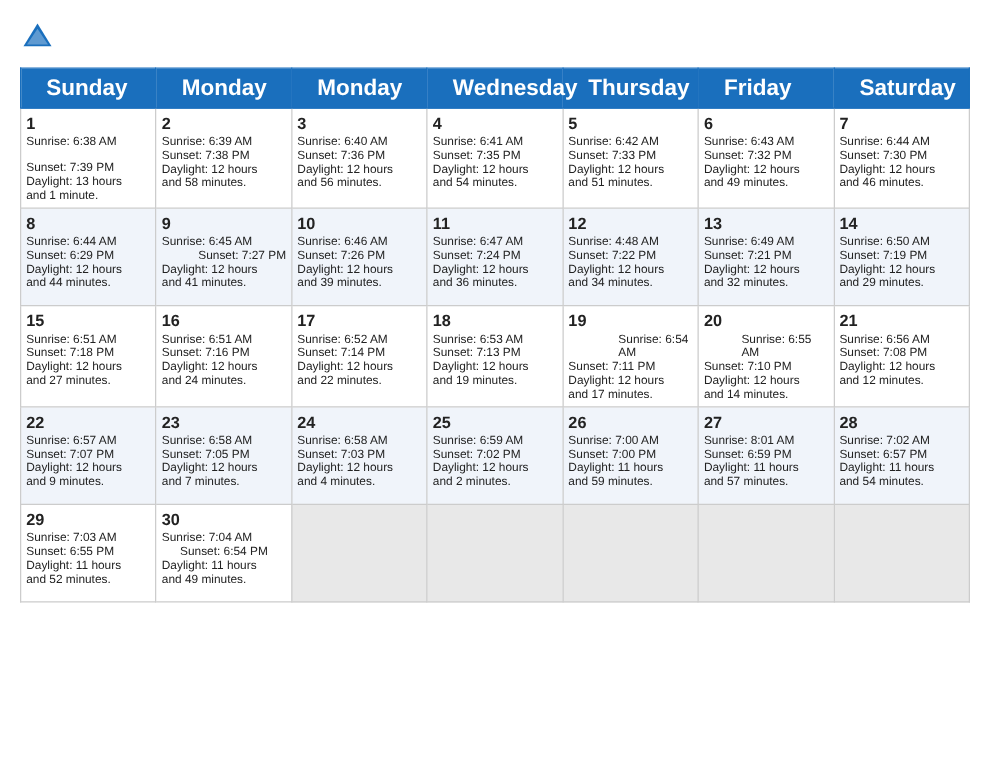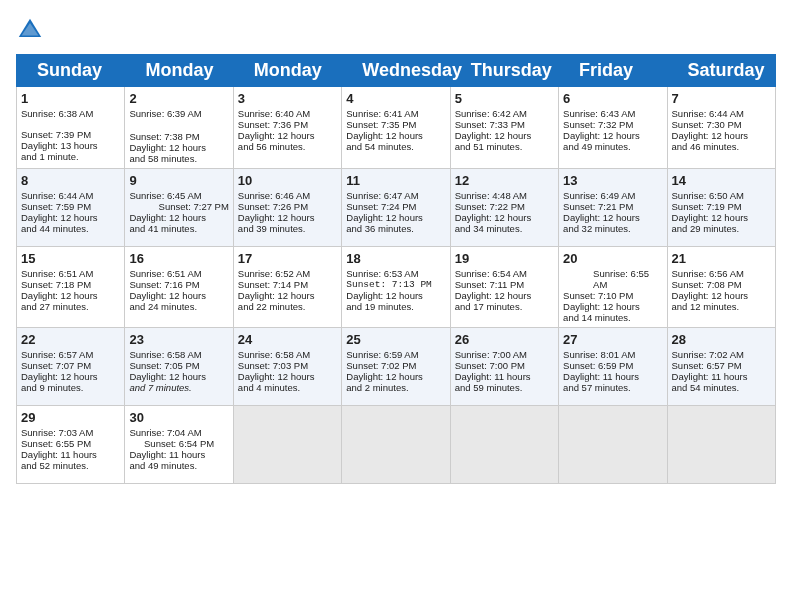--- a/index.html
+++ b/index.html
@@ -122,21 +122,21 @@
           <td>
             <span class="day-num">1</span>
             <span style="display: block;">Sunrise: 6:38 AM</span>
             <span style="display: block; margin-top: 10px;">Sunset: 7:39 PM</span>
             <span style="display: block;">Daylight: 13 hours</span>
             <span style="display: block;">and 1 minute.</span>
           </td>
           <td>
             <span class="day-num">2</span>
             <span style="display: block;">Sunrise: 6:39 AM</span>
-            <span style="display: block; margin-top: 12px;">Sunset: 7:38 PM</span>
+            <span style="display: block;">Sunset: 7:38 PM</span>
             <span style="display: block;">Daylight: 12 hours</span>
             <span style="display: block;">and 58 minutes.</span>
           </td>
           <td>
             <span class="day-num">3</span>
             <span style="display: block;">Sunrise: 6:40 AM</span>
             <span style="display: block;">Sunset: 7:36 PM</span>
             <span style="display: block;">Daylight: 12 hours</span>
             <span style="display: block;">and 56 minutes.</span>
           </td>
@@ -166,21 +166,21 @@
             <span style="display: block;">Sunrise: 6:44 AM</span>
             <span style="display: block;">Sunset: 7:30 PM</span>
             <span style="display: block;">Daylight: 12 hours</span>
             <span style="display: block;">and 46 minutes.</span>
           </td>
         </tr>
         <tr>
           <td>
             <span class="day-num">8</span>
             <span style="display: block;">Sunrise: 6:44 AM</span>
-            <span style="display: block;">Sunset: 7:59 PM</span>
+            <span style="display: block;">Sunset: 6:29 PM</span>
             <span style="display: block;">Daylight: 12 hours</span>
             <span style="display: block;">and 44 minutes.</span>
           </td>
           <td>
             <span class="day-num">9</span>
             <span style="display: block;">Sunrise: 6:45 AM</span>
             <span style="display: block; text-align: right;">Sunset: 7:27 PM</span>
             <span style="display: block;">Daylight: 12 hours</span>
             <span style="display: block;">and 41 minutes.</span>
           </td>
@@ -238,27 +238,27 @@
           <td>
             <span class="day-num">17</span>
             <span style="display: block;">Sunrise: 6:52 AM</span>
             <span style="display: block;">Sunset: 7:14 PM</span>
             <span style="display: block;">Daylight: 12 hours</span>
             <span style="display: block;">and 22 minutes.</span>
           </td>
           <td>
             <span class="day-num">18</span>
             <span style="display: block;">Sunrise: 6:53 AM</span>
-            <span style="display: block; font-family: Liberation Mono, monospace;">Sunset: 7:13 PM</span>
+            <span style="display: block;">Sunset: 7:13 PM</span>
             <span style="display: block;">Daylight: 12 hours</span>
             <span style="display: block;">and 19 minutes.</span>
           </td>
           <td>
             <span class="day-num">19</span>
-            <span style="display: block;">Sunrise: 6:54 AM</span>
+            <span style="display: block; margin-left: 40px;">Sunrise: 6:54 AM</span>
             <span style="display: block;">Sunset: 7:11 PM</span>
             <span style="display: block;">Daylight: 12 hours</span>
             <span style="display: block;">and 17 minutes.</span>
           </td>
           <td>
             <span class="day-num">20</span>
             <span style="display: block; margin-left: 30px;">Sunrise: 6:55 AM</span>
             <span style="display: block;">Sunset: 7:10 PM</span>
             <span style="display: block;">Daylight: 12 hours</span>
             <span style="display: block;">and 14 minutes.</span>
@@ -277,21 +277,21 @@
             <span style="display: block;">Sunrise: 6:57 AM</span>
             <span style="display: block;">Sunset: 7:07 PM</span>
             <span style="display: block;">Daylight: 12 hours</span>
             <span style="display: block;">and 9 minutes.</span>
           </td>
           <td>
             <span class="day-num">23</span>
             <span style="display: block;">Sunrise: 6:58 AM</span>
             <span style="display: block;">Sunset: 7:05 PM</span>
             <span style="display: block;">Daylight: 12 hours</span>
-            <span style="display: block; font-style: italic;">and 7 minutes.</span>
+            <span style="display: block;">and 7 minutes.</span>
           </td>
           <td>
             <span class="day-num">24</span>
             <span style="display: block;">Sunrise: 6:58 AM</span>
             <span style="display: block;">Sunset: 7:03 PM</span>
             <span style="display: block;">Daylight: 12 hours</span>
             <span style="display: block;">and 4 minutes.</span>
           </td>
           <td>
             <span class="day-num">25</span>

